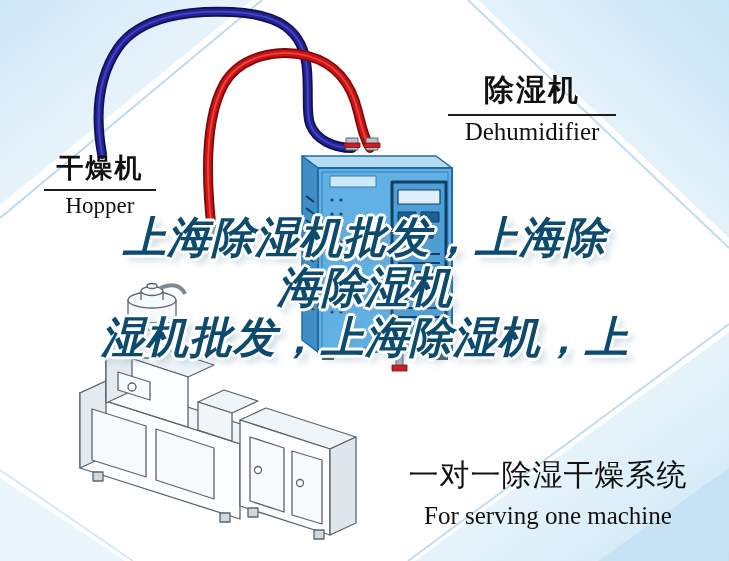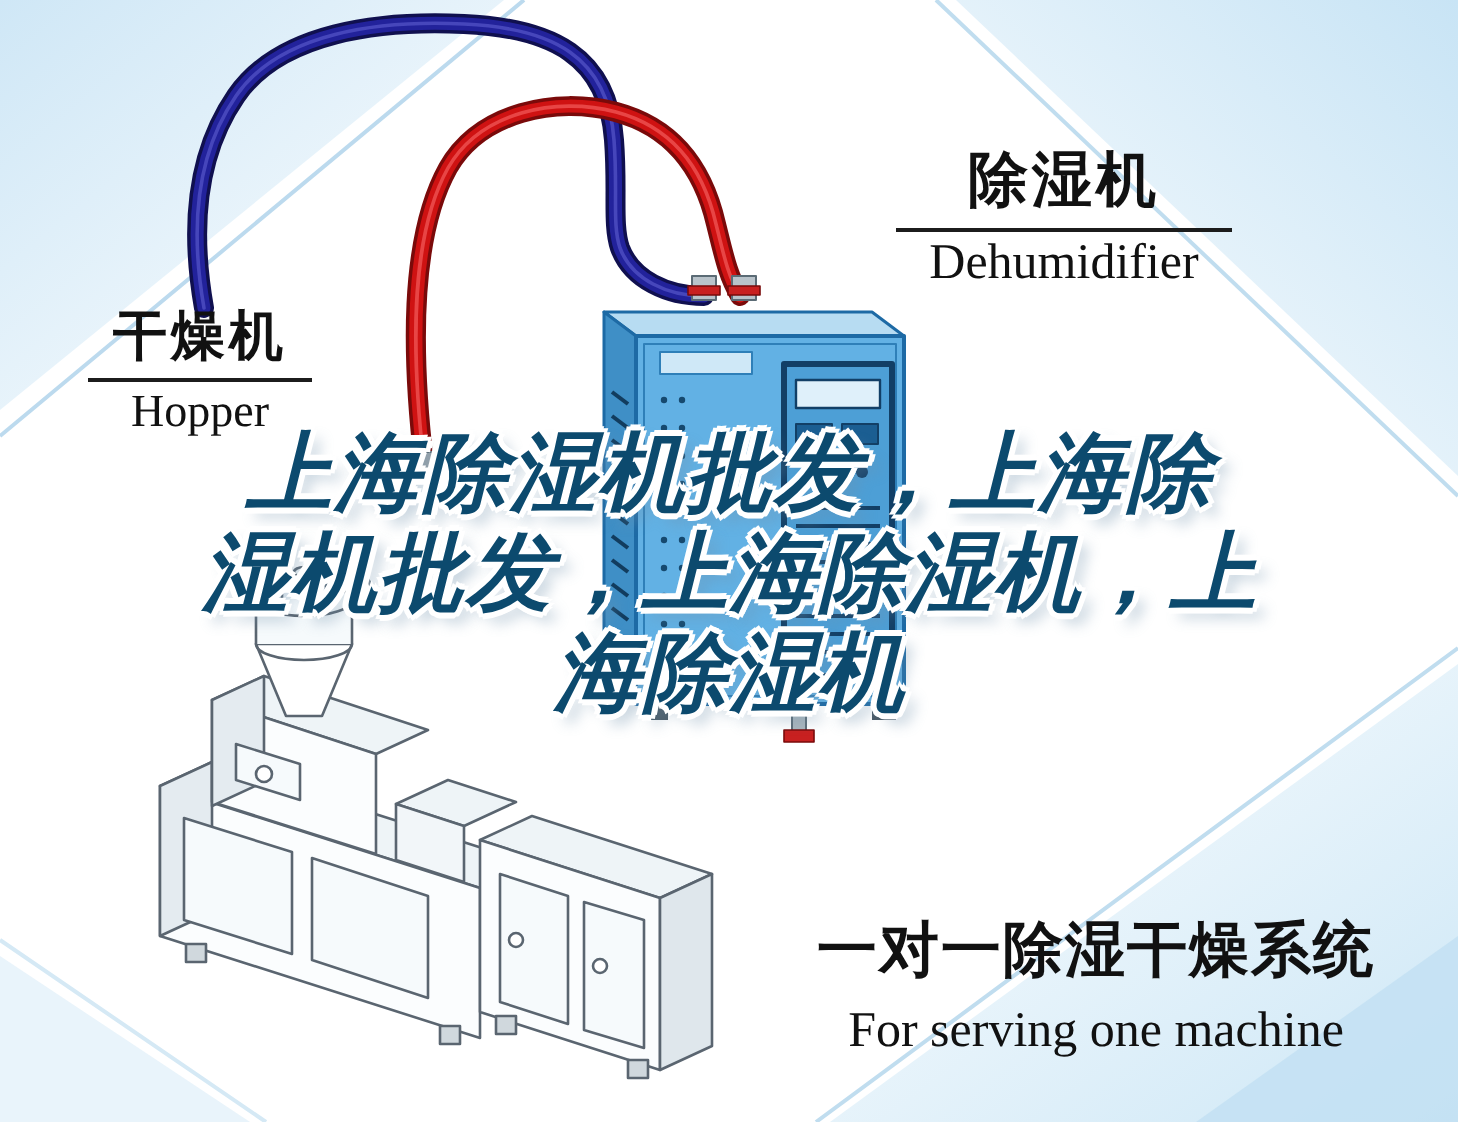--- a/index.html
+++ b/index.html
@@ -16,21 +16,21 @@
   .label-hopper{left:44px;top:150px;width:112px;}
   .label-hopper .cn{font-size:27px;}
   .label-hopper .en{font-size:23px;}
   .headline{position:absolute;left:38px;top:212px;width:654px;text-align:center;
             font-weight:bold;font-style:italic;font-size:43px;line-height:50px;
             letter-spacing:1px;color:#0c4a6e;
             text-shadow:-3px 0 0 #fff,3px 0 0 #fff,0 -3px 0 #fff,0 3px 0 #fff,
                         -2px -2px 0 #fff,2px -2px 0 #fff,-2px 2px 0 #fff,2px 2px 0 #fff,
                         5px 5px 7px rgba(110,145,170,0.45);}
   .caption{position:absolute;left:398px;top:455px;width:300px;text-align:center;color:#111;}
-  .caption .cn{font-size:30px;font-weight:bold;letter-spacing:1px;}
+  .caption .cn{font-size:30px;font-weight:normal;letter-spacing:1px;}
   .caption .en{font-family:"Liberation Serif",serif;font-size:25px;margin-top:6px;}
 </style>
 </head>
 <body>
 
 <div class="stage">
 
   <svg class="layer" viewBox="0 0 729 561">
     <defs>
       <linearGradient id="gTL" x1="0" y1="0" x2="1" y2="1">
@@ -202,22 +202,22 @@
   </div>
 
   <div class="label label-hopper">
     <div class="cn">干燥机</div>
     <div class="rule"></div>
     <div class="en">Hopper</div>
   </div>
 
   <div class="headline">
     <div>上海除湿机批发，上海除</div>
+    <div>海除湿机</div>
     <div>湿机批发，上海除湿机，上</div>
-    <div>海除湿机</div>
   </div>
 
   <div class="caption">
     <div class="cn">一对一除湿干燥系统</div>
     <div class="en">For serving one machine</div>
   </div>
 
 </div>
 
 </body></html>

